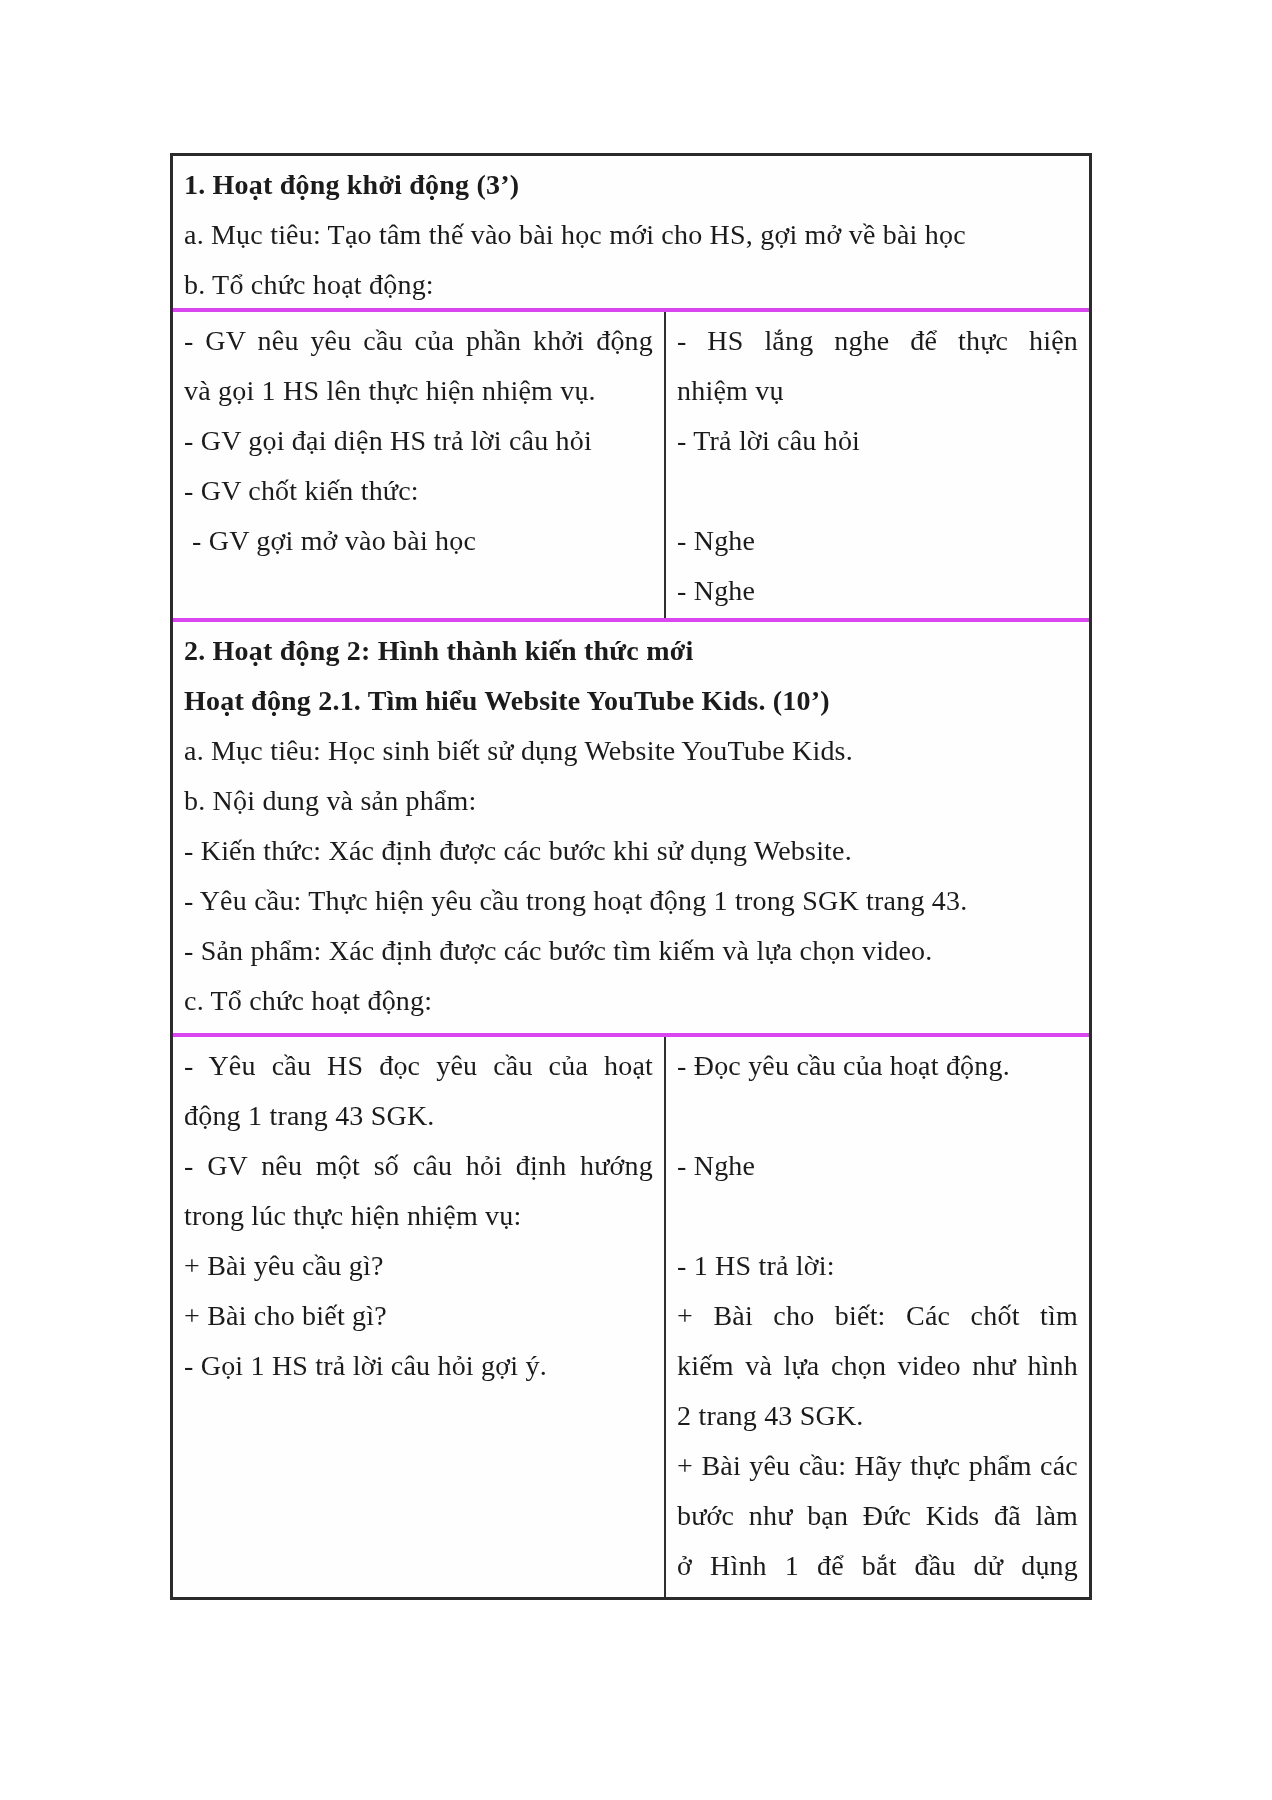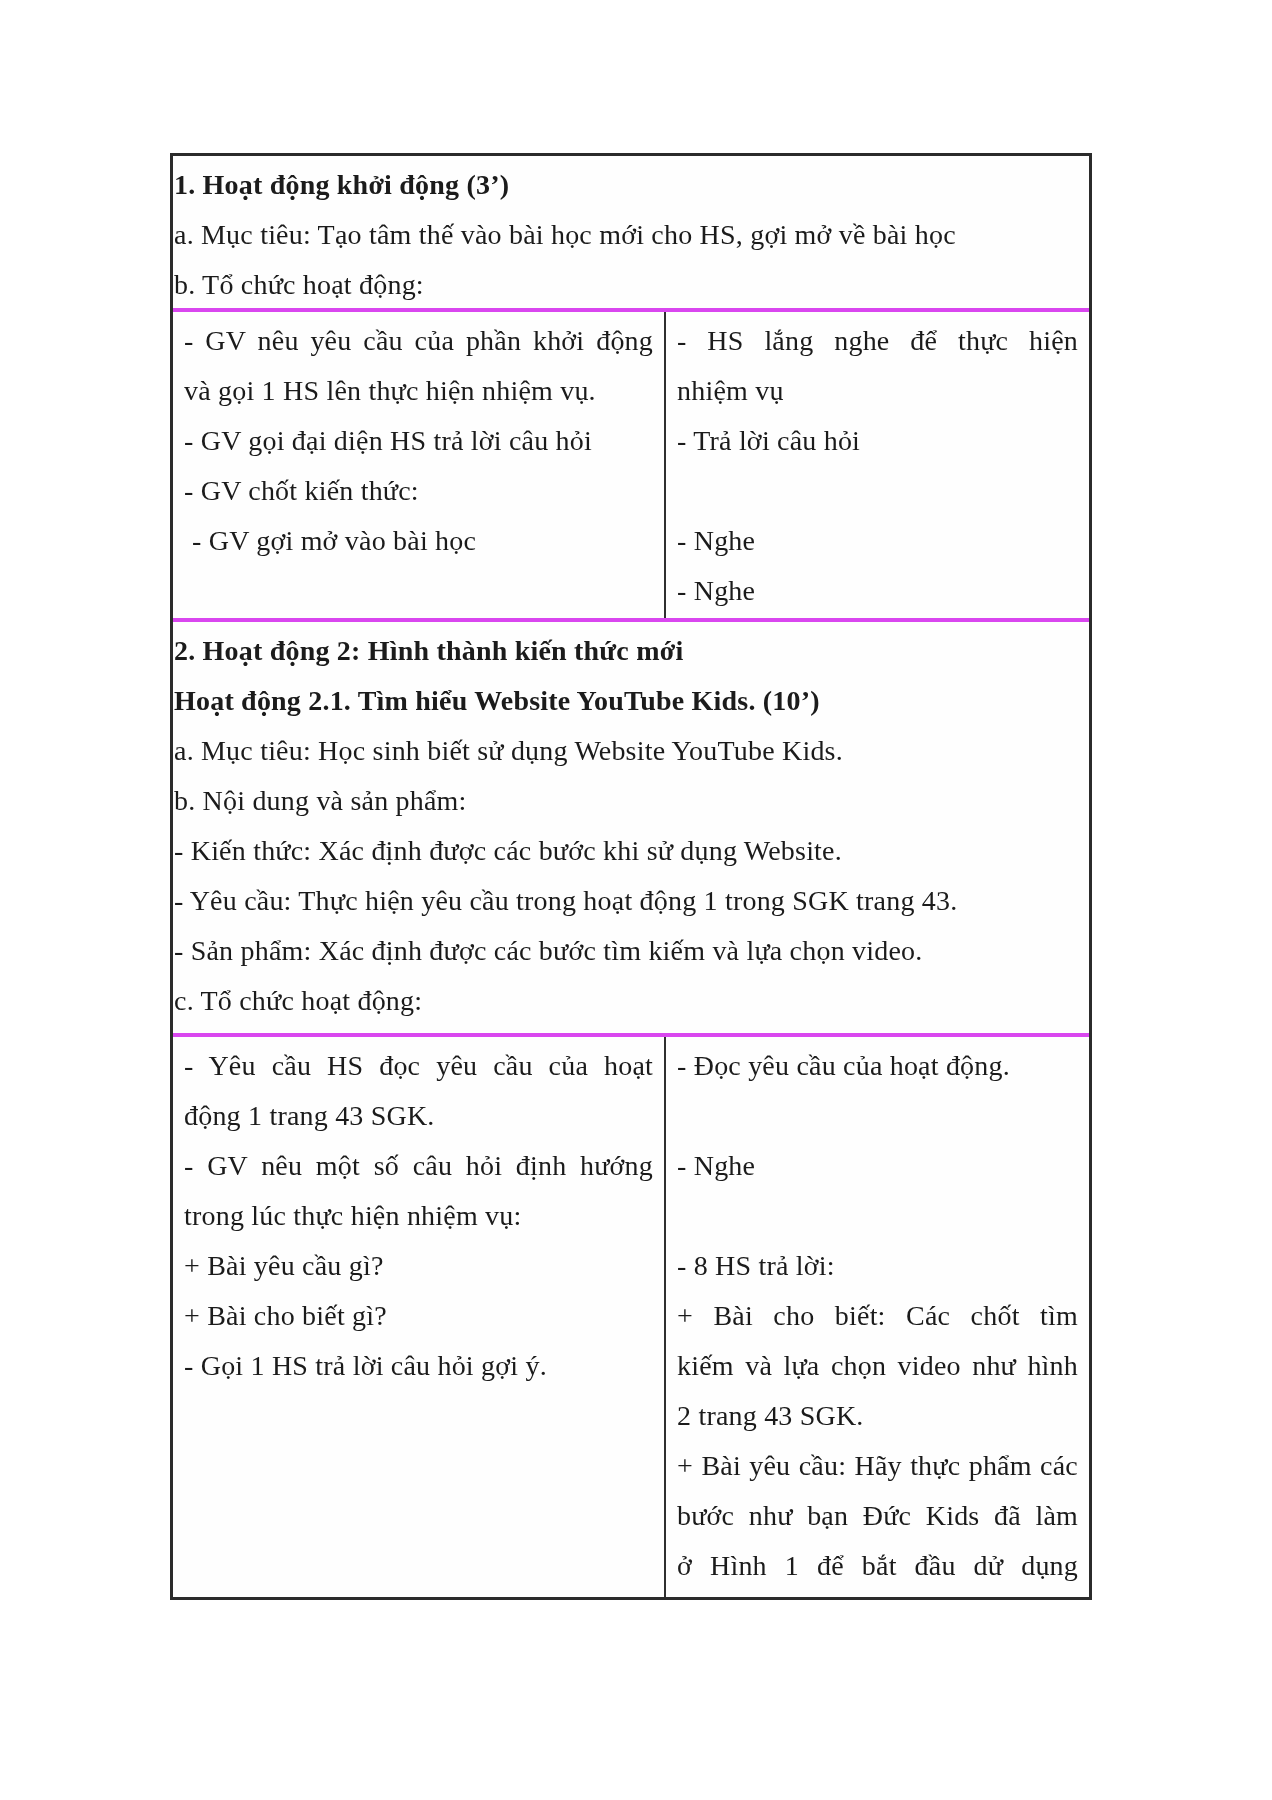--- a/index.html
+++ b/index.html
@@ -42,21 +42,21 @@
   .r2 { height: 310px; }
   .r3 { height: 415px; }
   .r4 { height: 564px; }
   .cols { display: flex; }
   .cell {
     box-sizing: border-box;
     padding: 4px 11px 0 11px;
     overflow: hidden;
   }
   .merged-cell {
-    padding: 4px 12px 0 1px;
+    padding: 4px 12px 0 11px;
   }
   .cell.left {
     width: 493px;
     border-right: 2px solid #2f2f2f;
     flex: none;
   }
   .cell.right {
     flex: 1;
   }
   .line {
@@ -122,21 +122,21 @@
         <div class="line">trong lúc thực hiện nhiệm vụ:</div>
         <div class="line">+ Bài yêu cầu gì?</div>
         <div class="line">+ Bài cho biết gì?</div>
         <div class="line">- Gọi 1 HS trả lời câu hỏi gợi ý.</div>
       </div>
       <div class="cell right">
         <div class="line">- Đọc yêu cầu của hoạt động.</div>
         <div class="line"></div>
         <div class="line">- Nghe</div>
         <div class="line"></div>
-        <div class="line">- 8 HS trả lời:</div>
+        <div class="line">- 1 HS trả lời:</div>
         <div class="line j">+ Bài cho biết: Các chốt tìm</div>
         <div class="line j">kiếm và lựa chọn video như hình</div>
         <div class="line">2 trang 43 SGK.</div>
         <div class="line j">+ Bài yêu cầu: Hãy thực phẩm các</div>
         <div class="line j">bước như bạn Đức Kids đã làm</div>
         <div class="line j">ở Hình 1 để bắt đầu dử dụng</div>
       </div>
     </div>
 
   </div>

